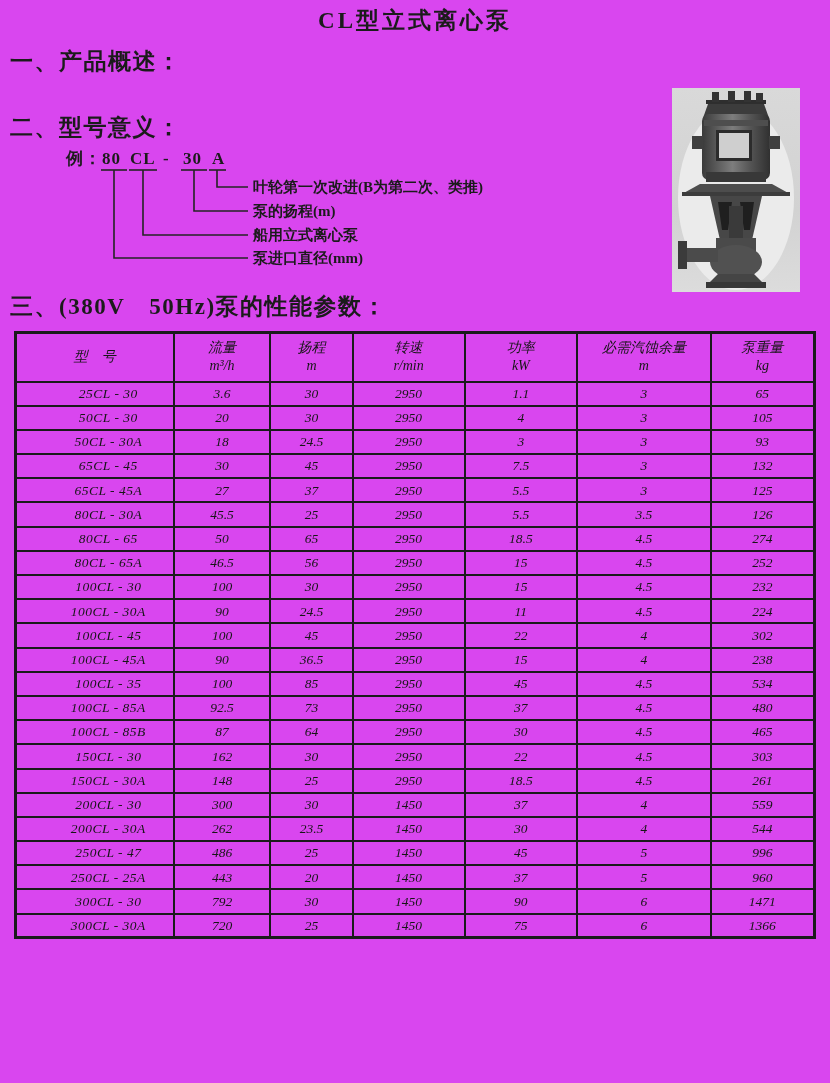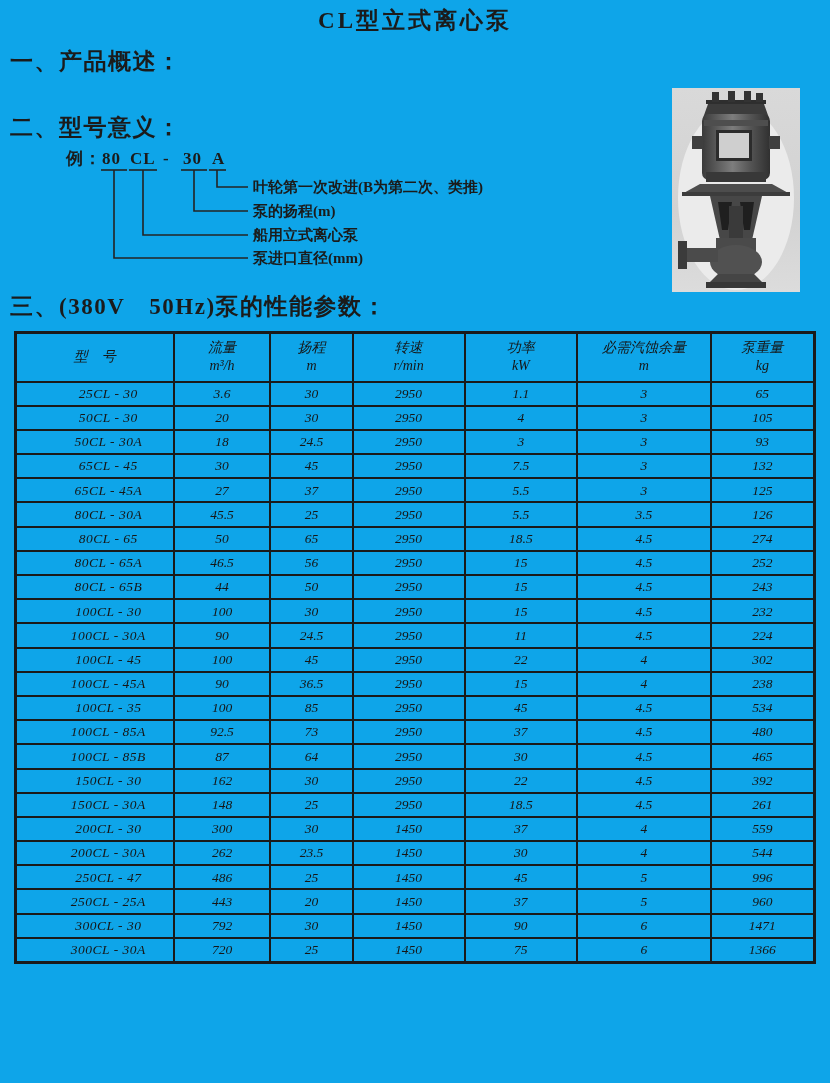--- a/index.html
+++ b/index.html
@@ -2,21 +2,21 @@
 <html><head>
 <meta charset="utf-8">
 <style>
   * { box-sizing: border-box; }
   html,body { margin:0; padding:0; background:#ffffff; }
   body {
     width:830px; height:1083px;
     font-family:"Liberation Serif","DejaVu Serif",serif;
     color:#1b1b1b;
   }
-  .page { position:relative; width:830px; height:1083px; background:#0ea5e9; overflow:hidden; }
+  .page { position:relative; width:830px; height:1083px; background:#d946ef; overflow:hidden; }
 
   .doc-title {
     position:absolute; top:5px; left:0; width:100%;
     text-align:center; font-size:23px; font-weight:bold; letter-spacing:3px;
   }
   .sec-heading {
     position:absolute; left:10px;
     font-size:23px; font-weight:bold; letter-spacing:1.5px; white-space:nowrap;
   }
   #sec1-heading { top:46px; }
@@ -261,29 +261,20 @@
           <tr>
             <td class="model">80CL - 65A</td>
             <td>46.5</td>
             <td>56</td>
             <td>2950</td>
             <td>15</td>
             <td>4.5</td>
             <td>252</td>
           </tr>
           <tr>
-            <td class="model">80CL - 65B</td>
-            <td>44</td>
-            <td>50</td>
-            <td>2950</td>
-            <td>15</td>
-            <td>4.5</td>
-            <td>243</td>
-          </tr>
-          <tr>
             <td class="model">100CL - 30</td>
             <td>100</td>
             <td>30</td>
             <td>2950</td>
             <td>15</td>
             <td>4.5</td>
             <td>232</td>
           </tr>
           <tr>
             <td class="model">100CL - 30A</td>
@@ -339,21 +330,21 @@
             <td>4.5</td>
             <td>465</td>
           </tr>
           <tr>
             <td class="model">150CL - 30</td>
             <td>162</td>
             <td>30</td>
             <td>2950</td>
             <td>22</td>
             <td>4.5</td>
-            <td>392</td>
+            <td>303</td>
           </tr>
           <tr>
             <td class="model">150CL - 30A</td>
             <td>148</td>
             <td>25</td>
             <td>2950</td>
             <td>18.5</td>
             <td>4.5</td>
             <td>261</td>
           </tr>

